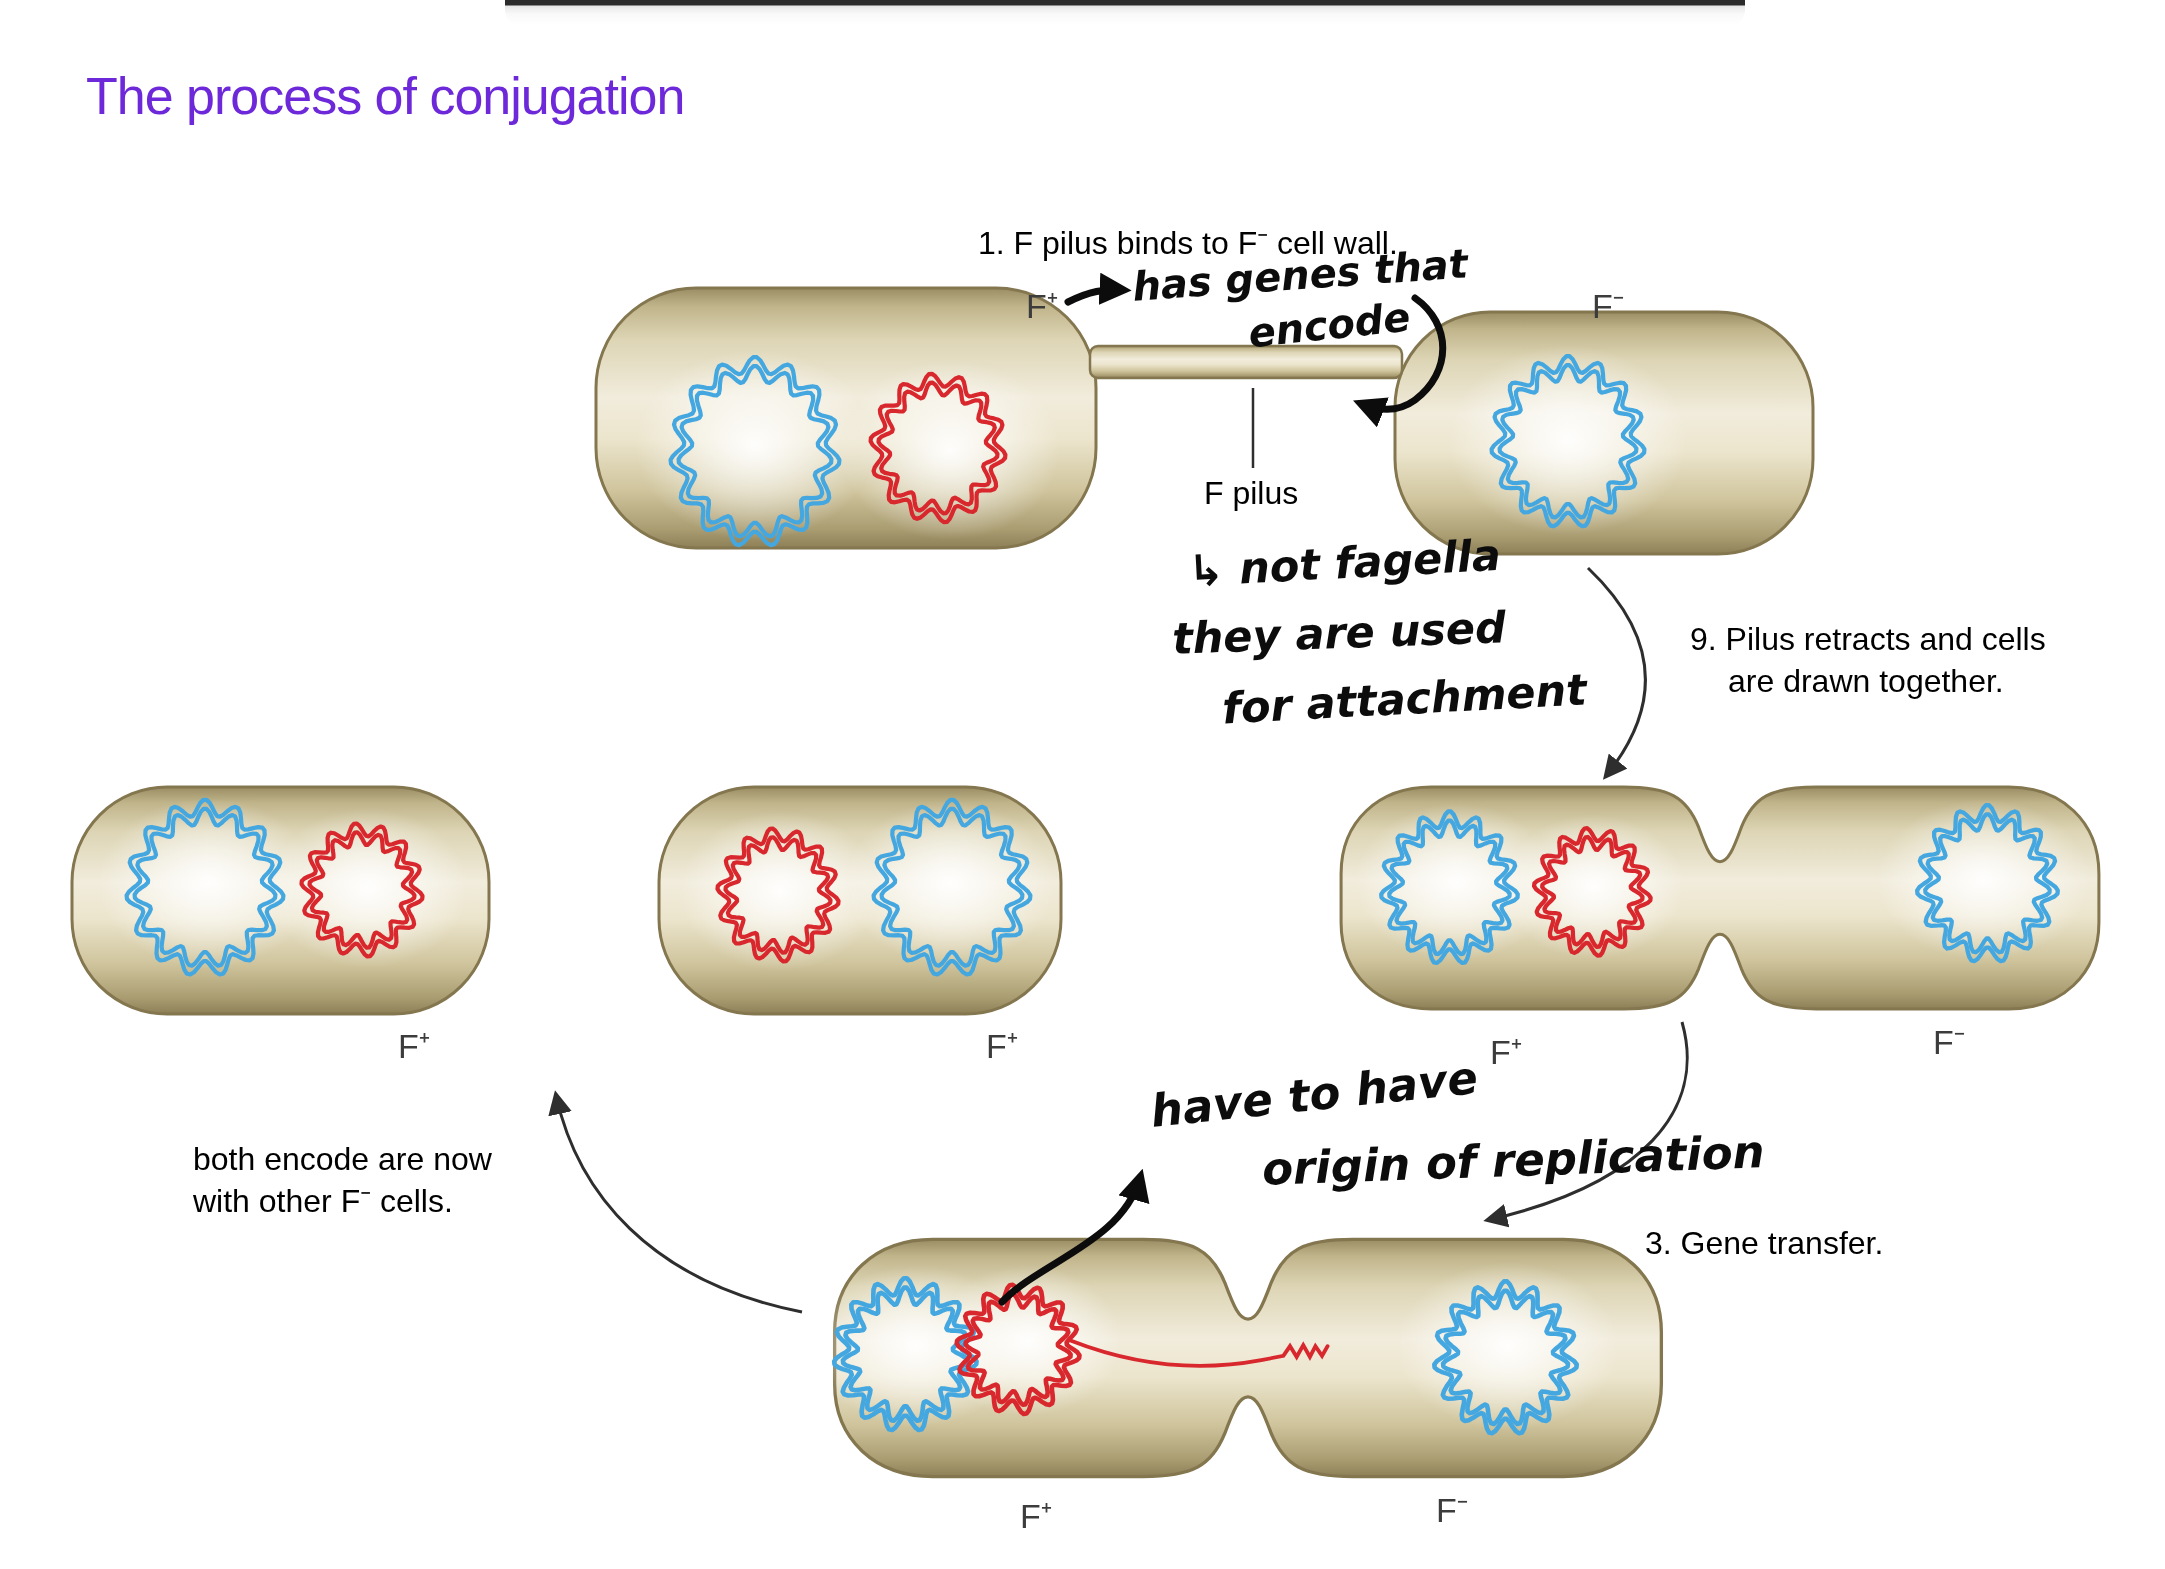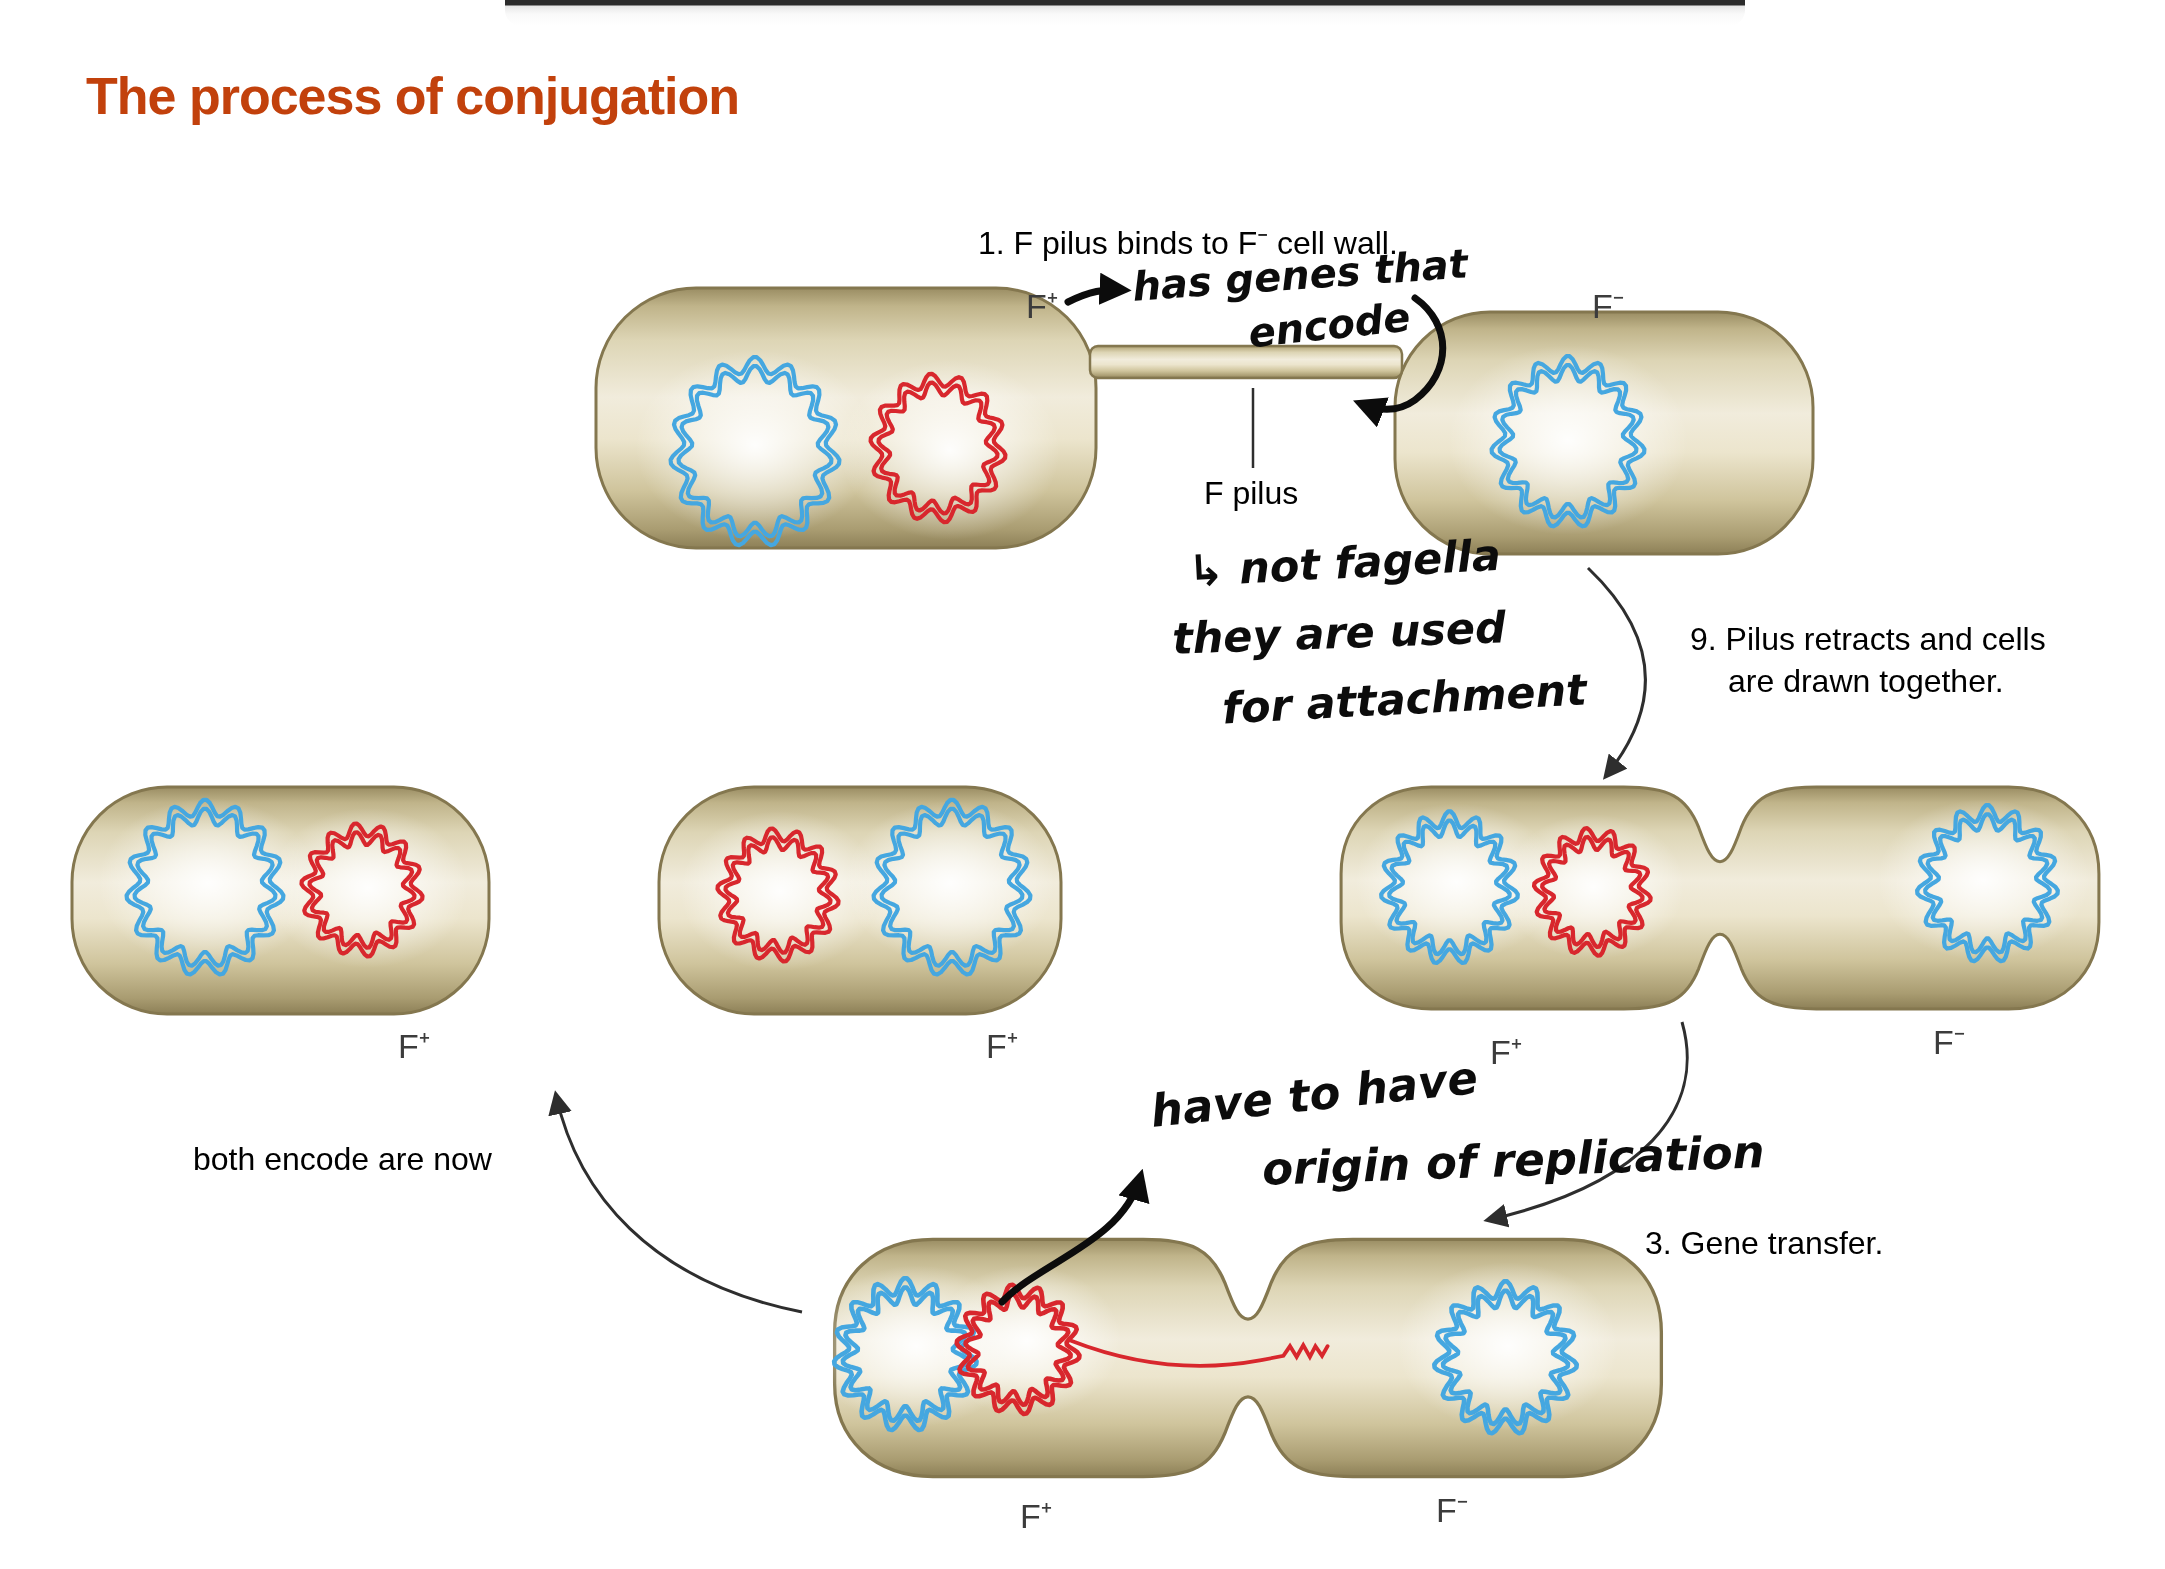--- a/index.html
+++ b/index.html
@@ -1,21 +1,21 @@
 <!DOCTYPE html>
 <html><head>
 <meta charset="utf-8">
 <style>
   html,body{margin:0;padding:0;background:#ffffff;}
   #stage{position:relative;width:2165px;height:1569px;background:#ffffff;overflow:hidden;
          font-family:"Liberation Sans",sans-serif;}
   .abs{position:absolute;}
   #top-bar{left:505px;top:0;width:1240px;height:26px;border-radius:0 0 16px 16px;
            background:linear-gradient(180deg,#2b2b2b 0,#2b2b2b 5px,rgba(120,120,120,.18) 6px,rgba(160,160,160,.06) 14px,rgba(255,255,255,0) 26px);}
-  #page-title{left:86px;top:66px;font-size:52px;font-weight:700;color:#c2410c;letter-spacing:-1px;}
+  #page-title{left:86px;top:66px;font-size:52px;font-weight:400;color:#6d28d9;letter-spacing:-1px;}
   .caption{color:#000000;font-size:32px;line-height:42px;}
   .flabel{color:#3c3c3c;font-size:34px;}
   .hand{color:#0c0c0c;font-style:italic;font-weight:700;font-family:"DejaVu Sans",sans-serif;white-space:nowrap;}
   .hand.sz1{font-size:40px;}
   .hand.sz2{font-size:43px;}
   .hand.sz3{font-size:45px;}
   .indent{padding-left:38px;}
   svg{overflow:visible;}
 </style>
 </head>
@@ -158,20 +158,21 @@
 
   
   <div class="abs caption" style="left:978px;top:222px;">1. F pilus binds to F⁻ cell wall.</div>
   <div class="abs caption" style="left:1690px;top:618px;">
     <div>9. Pilus retracts and cells</div>
     <div class="indent">are drawn together.</div>
   </div>
   <div class="abs caption" style="left:1645px;top:1222px;">3. Gene transfer.</div>
   <div class="abs caption" style="left:155px;top:1138px;">
     <div class="indent">both encode are now</div>
+    <div class="indent">with other F⁻ cells.</div>
   </div>
 
   <div class="abs caption" style="left:1204px;top:472px;">F pilus</div>
 
   <div class="abs flabel" style="left:1026px;top:282px;">F⁺</div>
   <div class="abs flabel" style="left:1592px;top:282px;">F⁻</div>
   <div class="abs flabel" style="left:398px;top:1022px;">F⁺</div>
   <div class="abs flabel" style="left:986px;top:1022px;">F⁺</div>
   <div class="abs flabel" style="left:1490px;top:1028px;">F⁺</div>
   <div class="abs flabel" style="left:1933px;top:1018px;">F⁻</div>

